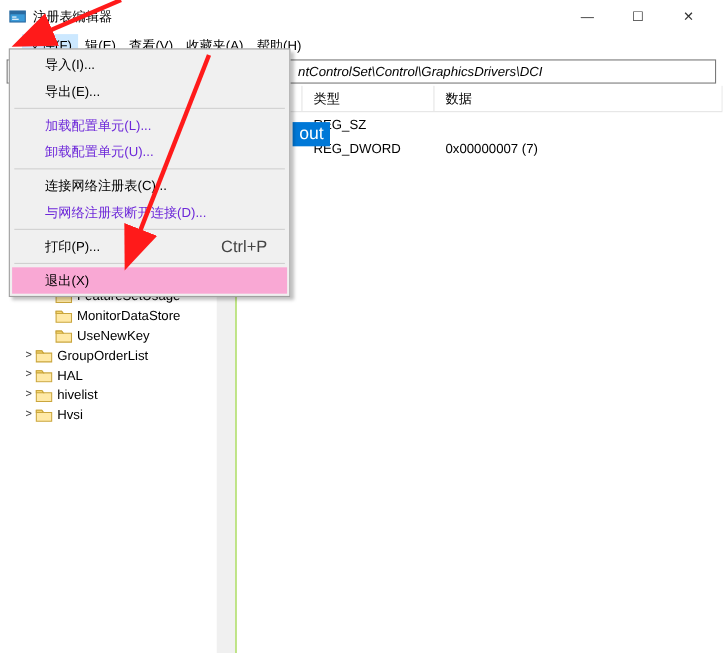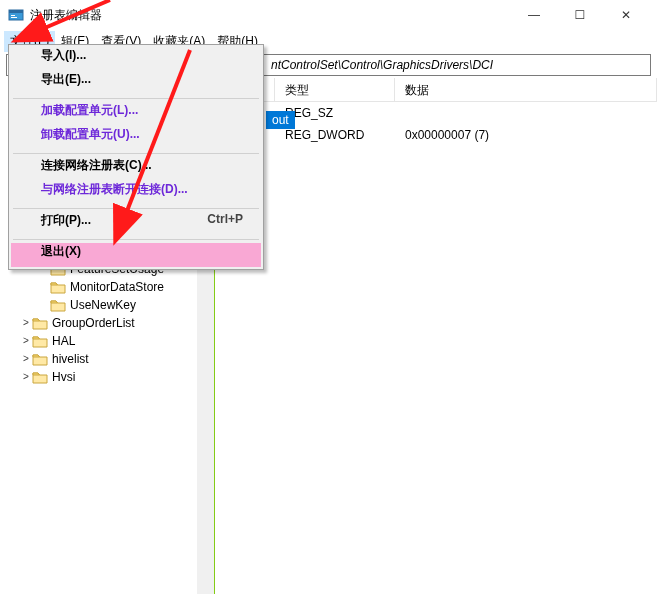--- a/index.html
+++ b/index.html
@@ -2,21 +2,21 @@
 <html><head>
 <meta charset="utf-8">
 <style>
   * { margin: 0; padding: 0; box-sizing: border-box; font-family: "Microsoft YaHei", "SimSun", sans-serif; font-size: 12px; }
   body { background: #fff; width: 657px; height: 594px; overflow: hidden; position: relative; }
   .titlebar { height: 30px; background: #fff; display: flex; align-items: center; padding: 0 8px; border-bottom: 0; }
   .titlebar-icon { width: 16px; height: 16px; margin-right: 6px; }
   .titlebar-title { flex: 1; }
   .win-controls { display: flex; }
   .win-btn { width: 46px; height: 30px; display: flex; align-items: center; justify-content: center; color: #333; }
-  .menubar { height: 22px; display: flex; align-items: center; padding: 0 4px; }
+  .menubar { height: 22px; display: flex; align-items: center; padding: 0 20px; }
   .menu-item { padding: 2px 6px; cursor: default; }
   .menu-item.open { background: #cce8ff; }
   .addrbar { height: 26px; display: flex; align-items: center; padding: 2px 6px; }
   .addr-box { flex: 1; border: 1px solid #7a7a7a; height: 22px; display: flex; align-items: center; padding: 0 6px; color: #000; overflow: hidden; white-space: nowrap; font-style: italic; }
   .body-row { display: flex; height: calc(100% - 78px); }
   .tree { width: 215px; border-right: 1px solid #84cc16; overflow: hidden; padding-top: 2px; position: relative; }
   .tree-scrollbar { position: absolute; right: 0; top: 0; bottom: 0; width: 17px; background: #f0f0f0; }
   .tree ul { list-style: none; }
   .tree li { white-space: nowrap; display: flex; align-items: center; height: 18px; line-height: 18px; }
   .expander { width: 12px; text-align: center; color: #404040; display: inline-block; font-size: 10px; }
@@ -34,31 +34,31 @@
   .lv-col.data { flex: 1; }
   .lv-row { display: flex; height: 22px; align-items: center; }
   .lv-cell { padding: 0 10px; }
   .lv-cell.name { width: 60px; display: flex; align-items: center; gap: 4px; }
   .lv-cell.type { width: 120px; }
   .lv-cell.data { flex: 1; }
   .val-icon { width: 14px; height: 14px; }
 
   
   .dropdown { position: absolute; left: 8px; top: 44px; width: 256px; background: #f0f0f0; border: 1px solid #a0a0a0; box-shadow: 3px 3px 3px rgba(0,0,0,.25); z-index: 50; padding: 2px; }
-  .dd-item { height: 24px; display: flex; align-items: flex-start; padding: 0 18px 0 30px; justify-content: space-between; font-weight: bold; }
+  .dd-item { height: 24px; display: flex; align-items: center; padding: 0 18px 0 30px; justify-content: space-between; }
   .dd-item.disabled { color: #6d28d9; }
   .dd-item.highlight { background: #f9a8d4; }
   .dd-sep { height: 1px; background: #d0d0d0; margin: 3px 2px; }
-  .dd-shortcut { color: #444; font-size: 12px; }
+  .dd-shortcut { color: #444; font-size: 15px; }
 
   
   .anno { position: absolute; pointer-events: none; z-index: 100; }
 
   
-  .out-chip { position: absolute; left: 266px; top: 111px; background: #0078d7; color: #fff; padding: 2px 6px; z-index: 40; font-size: 12px; }
+  .out-chip { position: absolute; left: 266px; top: 111px; background: #0078d7; color: #fff; padding: 2px 6px; z-index: 40; font-size: 16px; }
 </style>
 </head>
 <body>
 
 <div class="titlebar">
   <span class="titlebar-icon">
     <svg viewBox="0 0 16 16">
         <rect x="1" y="3" width="14" height="10" fill="#3a9ad9" stroke="#2a6aa0"></rect>
         <rect x="1" y="3" width="14" height="3" fill="#2a6aa0"></rect>
         <rect x="3" y="8" width="4" height="1" fill="#fff"></rect>

